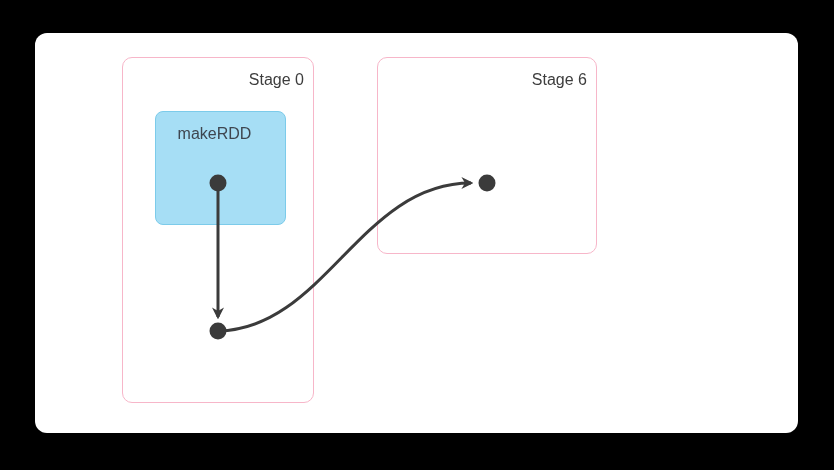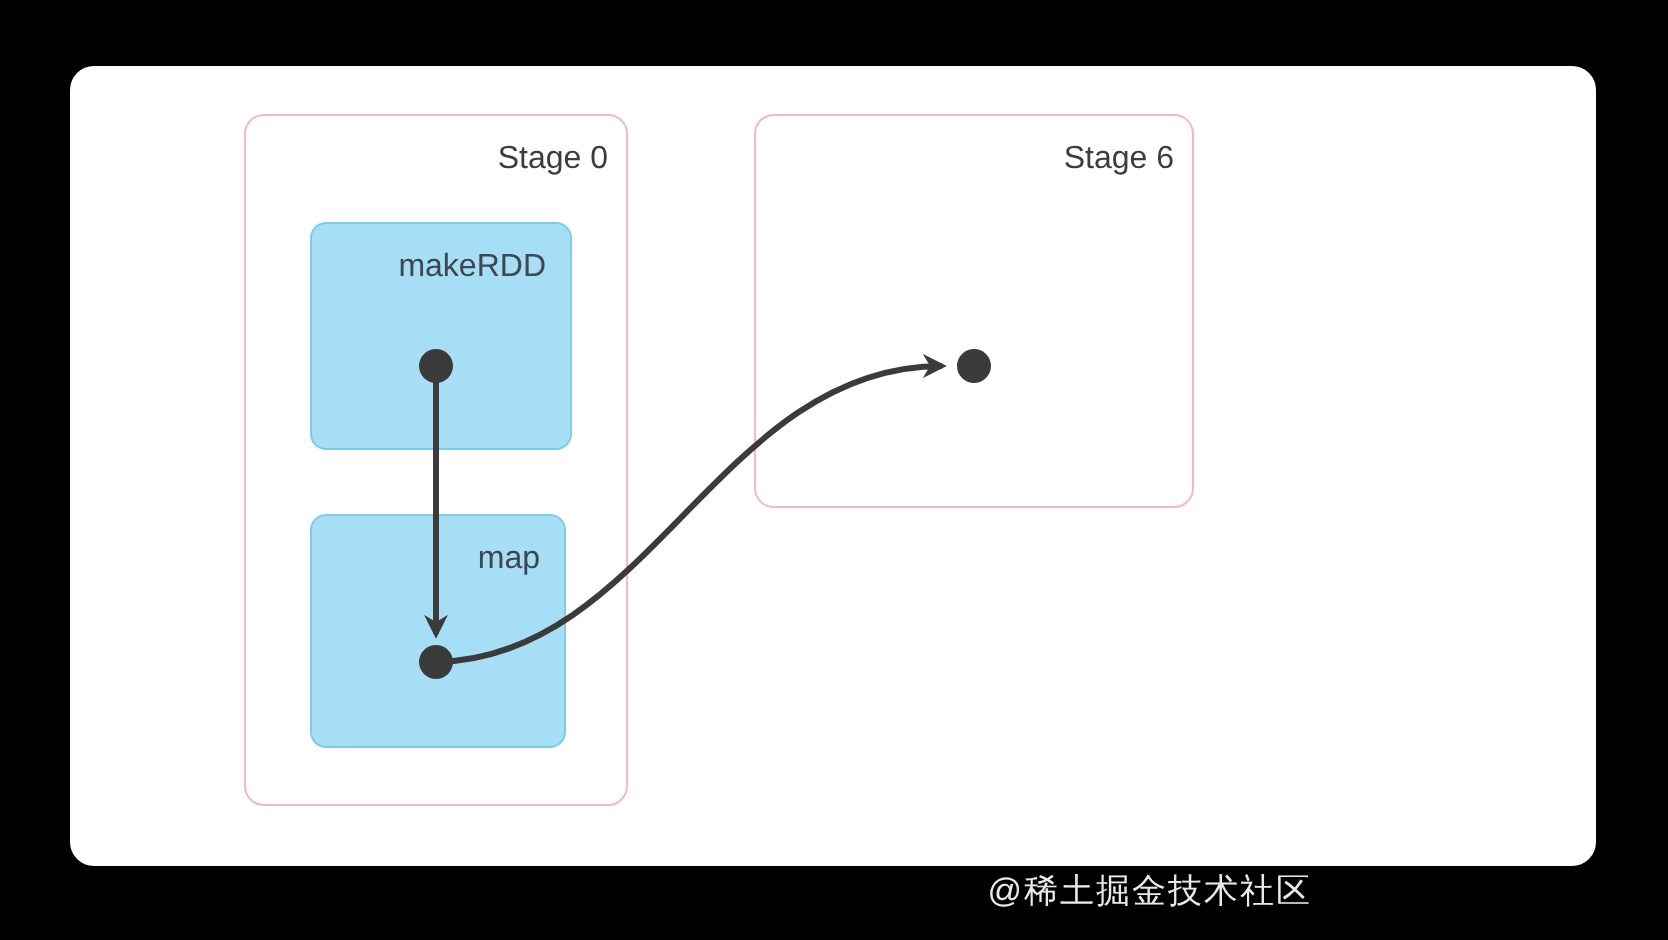--- a/index.html
+++ b/index.html
@@ -34,21 +34,21 @@
     position: absolute;
     top: 13px; right: 9px;
     font-size: 16px;
     color: var(--label-text, #3d3d3d);
   }
   .op-box {
     position: absolute;
     background: var(--op-fill, #a6def5);
     border: 1.5px solid var(--op-border, #7ccbea);
     border-radius: 8px;
-    text-align: right;
+    text-align: center;
     padding: 13px 12px 0 0;
     font-size: 16px;
     color: var(--op-text, #3e4650);
   }
   .op-makerdd { left: 120px; top: 78px;  width: 131px; height: 114px; }
   .op-map     { left: 120px; top: 224px; width: 128px; height: 117px; }
   .op-reducebykey { left: 373px; top: 78px; width: 158px; height: 113px; }
   .edges {
     position: absolute;
     left: 0; top: 0;
@@ -72,23 +72,20 @@
 <div class="page">
 
   <div class="card">
 
     <div class="stage stage-0">
       <div class="stage-label">Stage 0</div>
     </div>
     <div class="op-box op-makerdd">
       <span>makeRDD</span>
     </div>
-    <div class="op-box op-map">
-      <span>map</span>
-    </div>
 
     <div class="stage stage-1">
       <div class="stage-label">Stage 6</div>
     </div>
 
     <svg class="edges" viewBox="0 0 763 400">
       <defs>
         <marker id="arrow" viewBox="0 0 10 10" refX="8" refY="5" markerWidth="4" markerHeight="4" orient="auto-start-reverse">
           <path class="arrowhead" d="M 0 0 L 10 5 L 0 10 L 3 5 z"></path>
         </marker>
@@ -97,15 +94,14 @@
       <path class="edge-line" d="M 183 150 L 183 284" marker-end="url(#arrow)"></path>
       <path class="edge-line" d="M 183 298 C 290 296, 325 150, 436 150" marker-end="url(#arrow)"></path>
 
       <circle class="rdd-dot" cx="183" cy="150" r="8.5"></circle>
       <circle class="rdd-dot" cx="183" cy="298" r="8.5"></circle>
       <circle class="rdd-dot" cx="452" cy="150" r="8.5"></circle>
     </svg>
 
   </div>
 
-  <div class="watermark">@稀土掘金技术社区</div>
 
 </div>
 
 </body></html>

